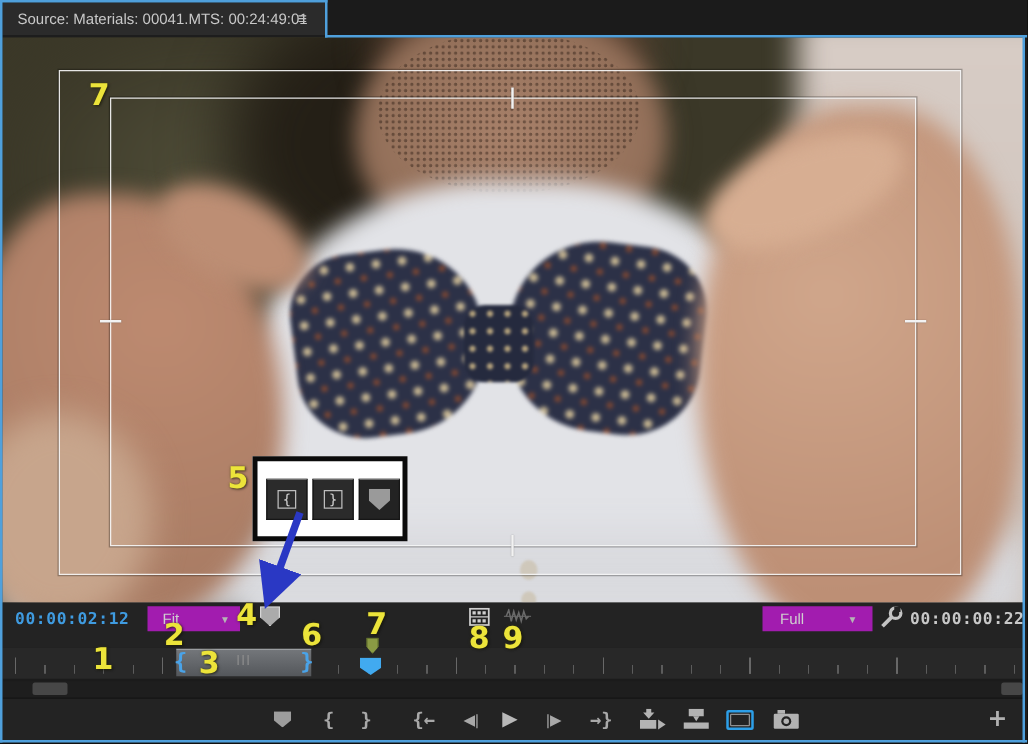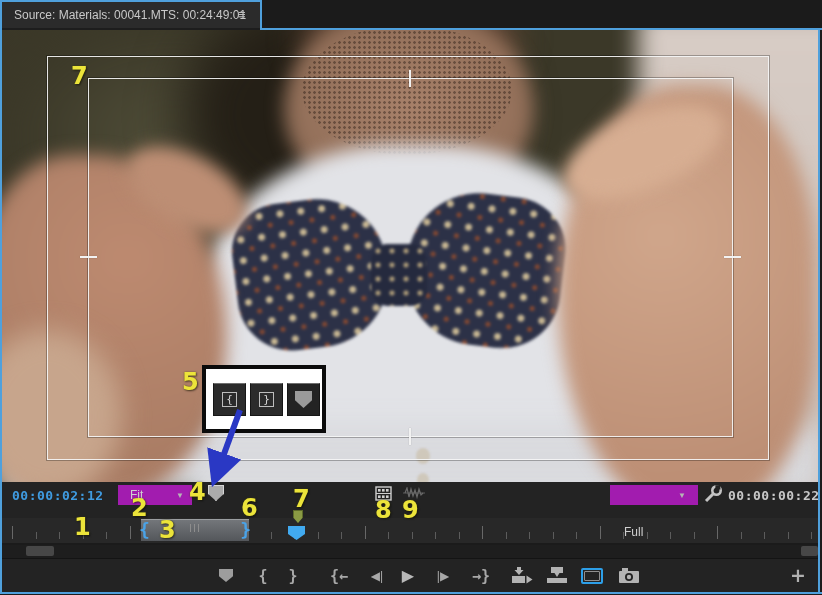--- a/index.html
+++ b/index.html
@@ -158,21 +158,21 @@
         <rect x="7" y="9.4" width="2.6" height="2.6" fill="#cfcfcf"></rect>
         <rect x="11" y="9.4" width="2.6" height="2.6" fill="#cfcfcf"></rect>
       <line x1="1" y1="7.5" x2="16" y2="7.5" stroke="#cfcfcf" stroke-width="1"></line>
     </svg>
 
     <svg style="position:absolute;left:401px;top:5px;" width="22" height="12" viewBox="0 0 22 12">
       <line x1="0" y1="6" x2="22" y2="6" stroke="#5f5f5f" stroke-width="1"></line>
       <polyline points="2,6 4,1 6,10 8,2 10,9 12,3 14,10 16,2 18,8 20,6" fill="none" stroke="#6a6a6a" stroke-width="1.2"></polyline>
     </svg>
     <div class="dd" style="left:608px;top:3px;width:88px;">
-      <span class="val" style="left:14px;margin-top:37px;">Full</span>
+      <span class="val" style="left:14px;">Full</span>
       <span class="arr" style="right:12px;">▼</span>
     </div>
     <svg style="position:absolute;left:701px;top:3px;" width="20" height="18" viewBox="0 0 20 18">
       <circle cx="13.5" cy="5.5" r="4.2" fill="none" stroke="#c4c4c4" stroke-width="2.6"></circle>
       <rect x="12.4" y="0.2" width="5" height="4.4" fill="#232323"></rect>
       <line x1="3" y1="16" x2="10.5" y2="8.5" stroke="#c4c4c4" stroke-width="3"></line>
     </svg>
     <span class="tc" style="left:726px;top:6px;color:#c8c8c8;">00:00:00:22</span>
   </div>
 

